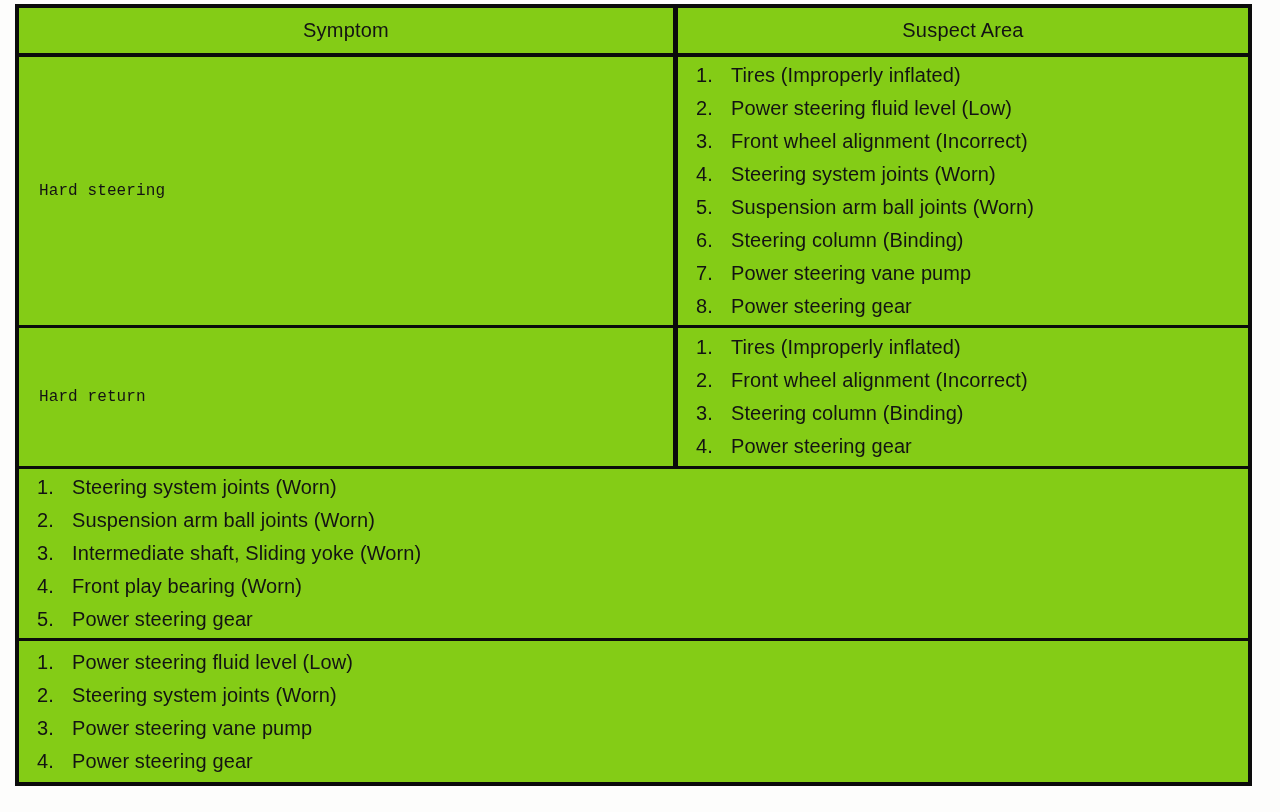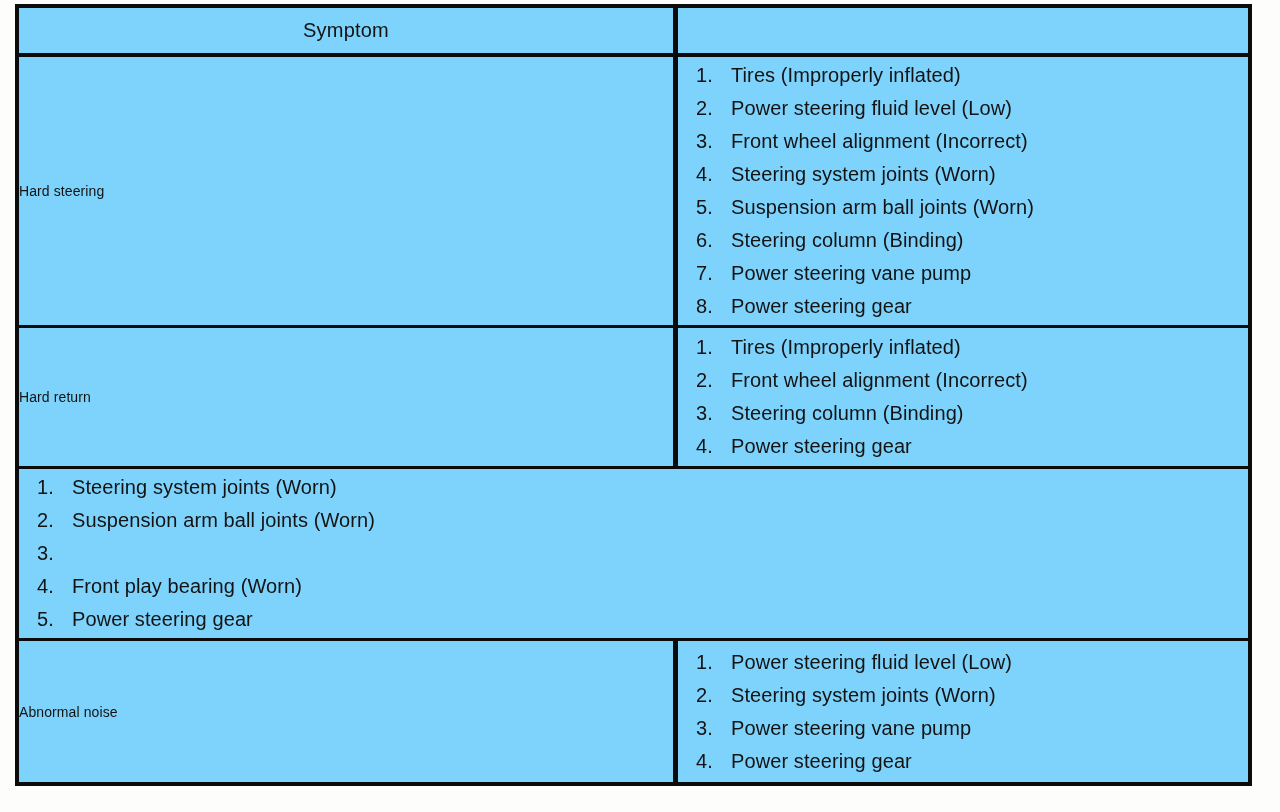--- a/index.html
+++ b/index.html
@@ -19,21 +19,21 @@
   #ts-table {
     position: absolute;
     left: 15px;
     top: 4px;
     width: 1237px;
     height: 782px;
     box-sizing: border-box;
     border: 4px solid #0b0b0b;
     display: flex;
     flex-direction: column;
-    background: #7dd3fc;
+    background: #84cc16;
   }
   
   .thead {
     display: flex;
     height: 45px;
     box-sizing: content-box;
     border-bottom: 4px solid #0b0b0b;
     flex: 0 0 auto;
   }
   .th {
@@ -58,22 +58,24 @@
     border-bottom: 3px solid #0b0b0b;
     flex: 0 0 auto;
   }
   .trow:last-child {
     border-bottom: none;
     flex: 1 1 auto;
   }
   .td-symptom {
     display: flex;
     align-items: center;
-    font-size: 14px;
+    padding-left: 20px;
+    font-size: 16px;
     letter-spacing: 0.1px;
+    font-family: Liberation Mono, monospace;
   }
   .td-suspects {
     display: flex;
     flex-direction: column;
     justify-content: center;
     padding-left: 18px;
     padding-right: 6px;
   }
   .suspect-li {
     display: flex;
@@ -88,20 +90,21 @@
     flex: 0 0 35px;
   }
 </style>
 </head>
 <body>
 
 <div id="page">
   <div id="ts-table">
     <div class="thead">
       <div class="th col-symptom">Symptom</div>
+      <div class="th col-suspect">Suspect Area</div>
     </div>
     <div id="tbody" style="display: flex; flex-direction: column; flex: 1 1 auto;">
         <div class="trow" style="height: 268px;">
           <div class="td-symptom col-symptom">Hard steering</div>
           <div class="td-suspects col-suspect">
             <div class="suspect-li">
               <span class="suspect-num">1.</span>
               <span class="suspect-txt">Tires (Improperly inflated)</span>
             </div>
             <div class="suspect-li">
@@ -160,33 +163,33 @@
             <div class="suspect-li">
               <span class="suspect-num">1.</span>
               <span class="suspect-txt">Steering system joints (Worn)</span>
             </div>
             <div class="suspect-li">
               <span class="suspect-num">2.</span>
               <span class="suspect-txt">Suspension arm ball joints (Worn)</span>
             </div>
             <div class="suspect-li">
               <span class="suspect-num">3.</span>
+              <span class="suspect-txt">Intermediate shaft, Sliding yoke (Worn)</span>
             </div>
             <div class="suspect-li">
               <span class="suspect-num">4.</span>
               <span class="suspect-txt">Front play bearing (Worn)</span>
             </div>
             <div class="suspect-li">
               <span class="suspect-num">5.</span>
               <span class="suspect-txt">Power steering gear</span>
             </div>
           </div>
         </div>
         <div class="trow" style="height: 138px;">
-          <div class="td-symptom col-symptom">Abnormal noise</div>
           <div class="td-suspects col-suspect">
             <div class="suspect-li">
               <span class="suspect-num">1.</span>
               <span class="suspect-txt">Power steering fluid level (Low)</span>
             </div>
             <div class="suspect-li">
               <span class="suspect-num">2.</span>
               <span class="suspect-txt">Steering system joints (Worn)</span>
             </div>
             <div class="suspect-li">

